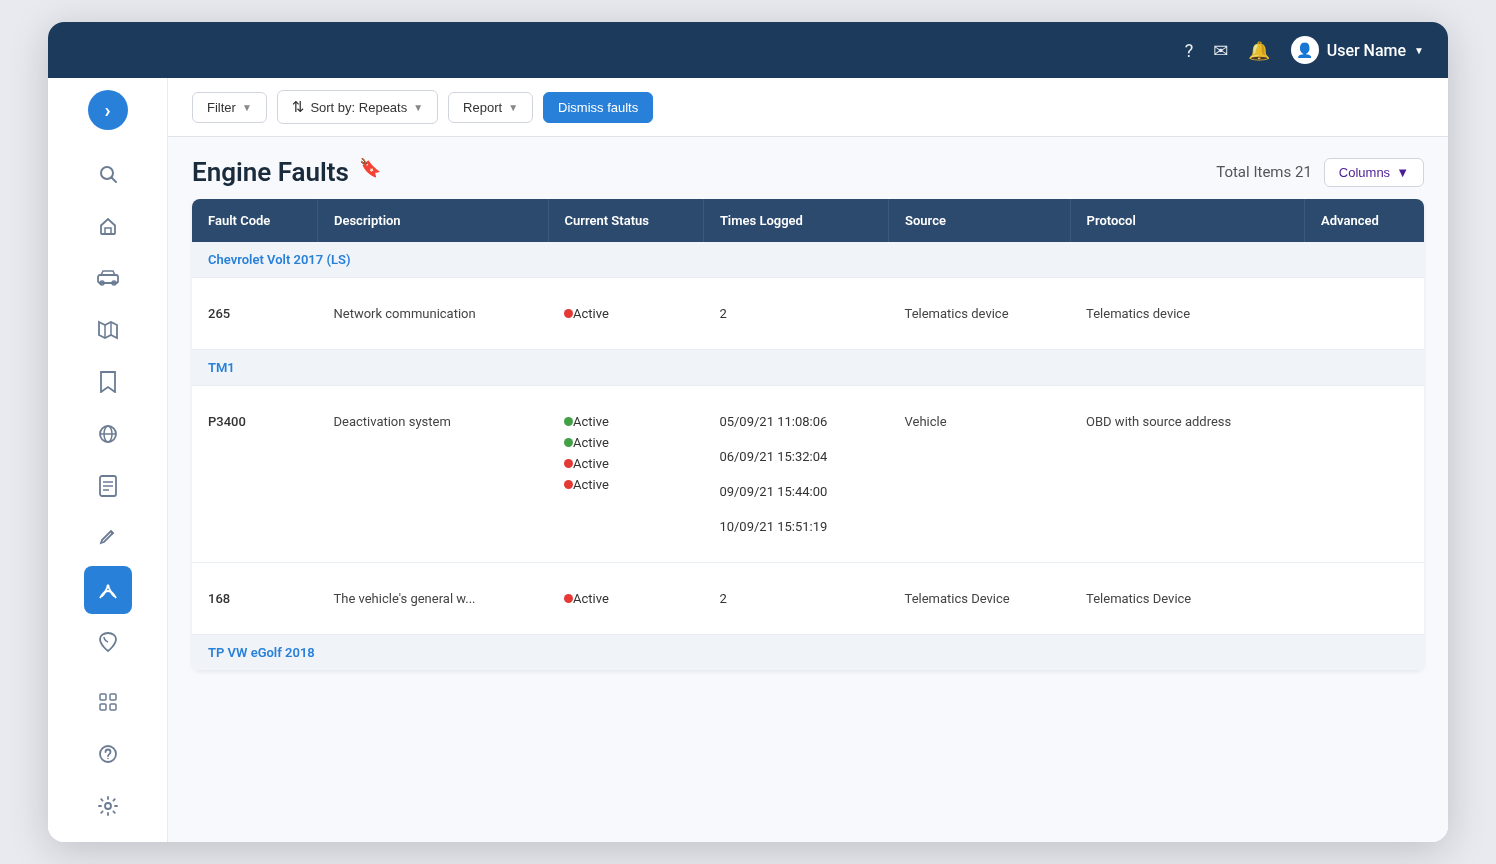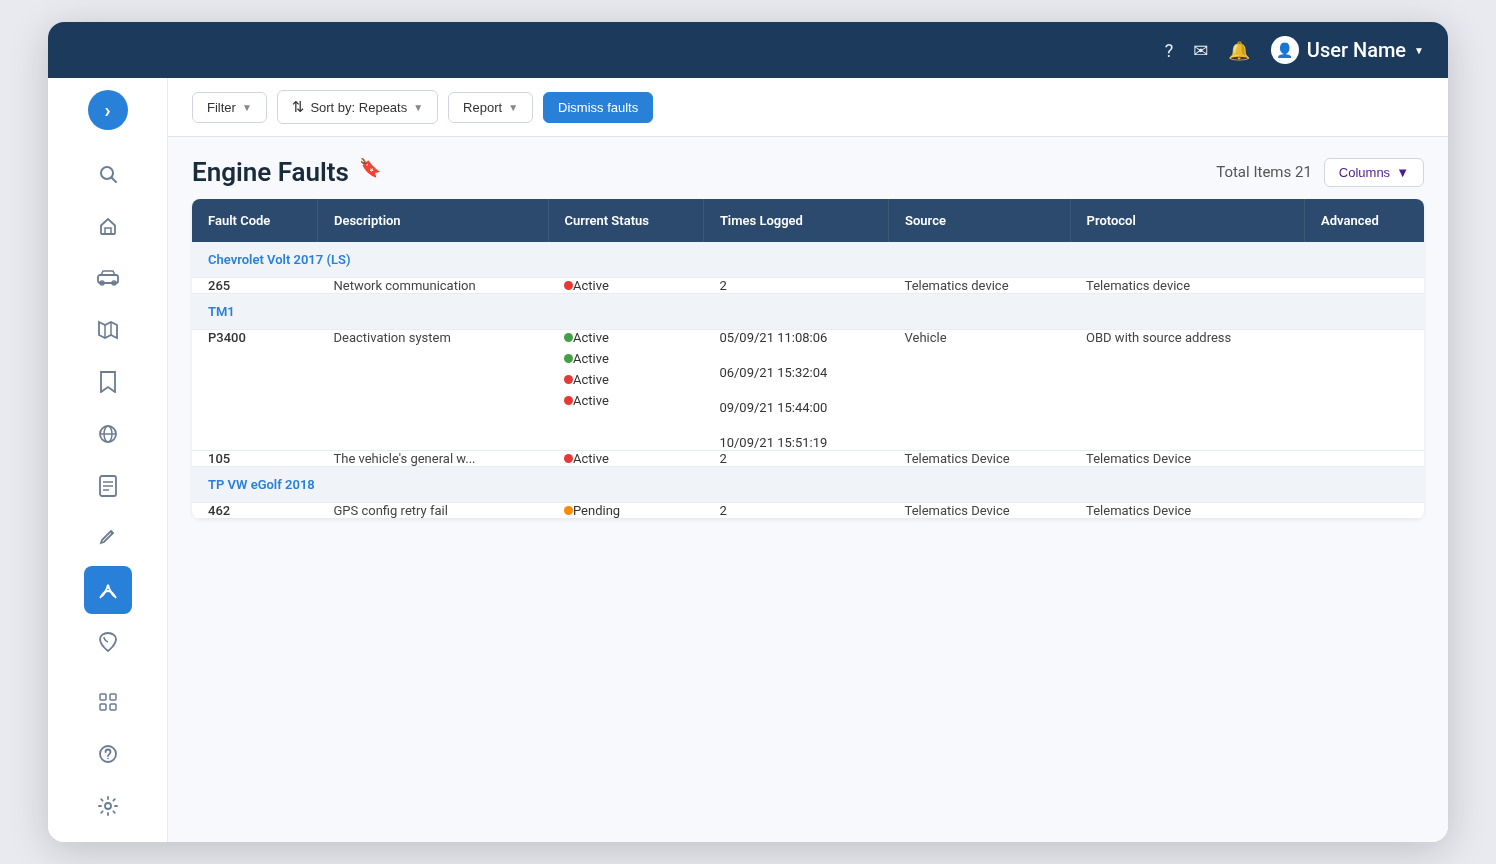--- a/index.html
+++ b/index.html
@@ -55,21 +55,21 @@
       width: 28px;
       height: 28px;
       background: #fff;
       border-radius: 50%;
       display: flex;
       align-items: center;
       justify-content: center;
       color: #1b3a5c;
       font-size: 14px;
     }
-    .user-name { font-size: 20px; font-weight: 500; }
+    .user-name { font-size: 16px; font-weight: 500; }
     .chevron-down { font-size: 10px; }
 
     
     .main-layout {
       display: flex;
       flex: 1;
       overflow: hidden;
     }
 
     
@@ -226,21 +226,21 @@
     tbody tr.group-row {
       background: #f0f4f8;
     }
     tbody tr.group-row td {
       padding: 10px 16px;
       font-weight: 600;
       font-size: 13px;
       color: #2980d9;
     }
     tbody td {
-      padding: 0 16px;
+      padding: 28px 16px;
       font-size: 13px;
       color: #333;
       vertical-align: top;
     }
     .status-cell {
       display: flex;
       flex-direction: column;
       gap: 6px;
     }
     .status-item {
@@ -481,53 +481,37 @@
                   <span>06/09/21 15:32:04</span>
                   <span>09/09/21 15:44:00</span>
                   <span>10/09/21 15:51:19</span>
                 </div>
               </td>
               <td class="source-cell">Vehicle</td>
               <td class="protocol-cell">OBD with source address</td>
               <td></td>
             </tr>
             <tr>
-              <td><span class="fault-code">105</span></td>
+              <td><span class="fault-code">168</span></td>
               <td class="description-cell">The vehicle's general w...</td>
               <td>
                 <div class="status-cell">
                   <div class="status-item">
                     <span class="status-dot dot-red"></span>
                     <span>Active</span>
                   </div>
                 </div>
               </td>
               <td>2</td>
               <td class="source-cell">Telematics Device</td>
               <td class="protocol-cell">Telematics Device</td>
               <td></td>
             </tr>
 
             <tr class="group-row">
               <td colspan="7">TP VW eGolf 2018</td>
             </tr>
-            <tr>
-              <td><span class="fault-code">462</span></td>
-              <td class="description-cell">GPS config retry fail</td>
-              <td>
-                <div class="status-cell">
-                  <div class="status-item">
-                    <span class="status-dot dot-orange"></span>
-                    <span>Pending</span>
-                  </div>
-                </div>
-              </td>
-              <td>2</td>
-              <td class="source-cell">Telematics Device</td>
-              <td class="protocol-cell">Telematics Device</td>
-              <td></td>
-            </tr>
           </tbody>
         </table>
       </div>
     </div>
   </div>
 </div>
 
 </body></html>

